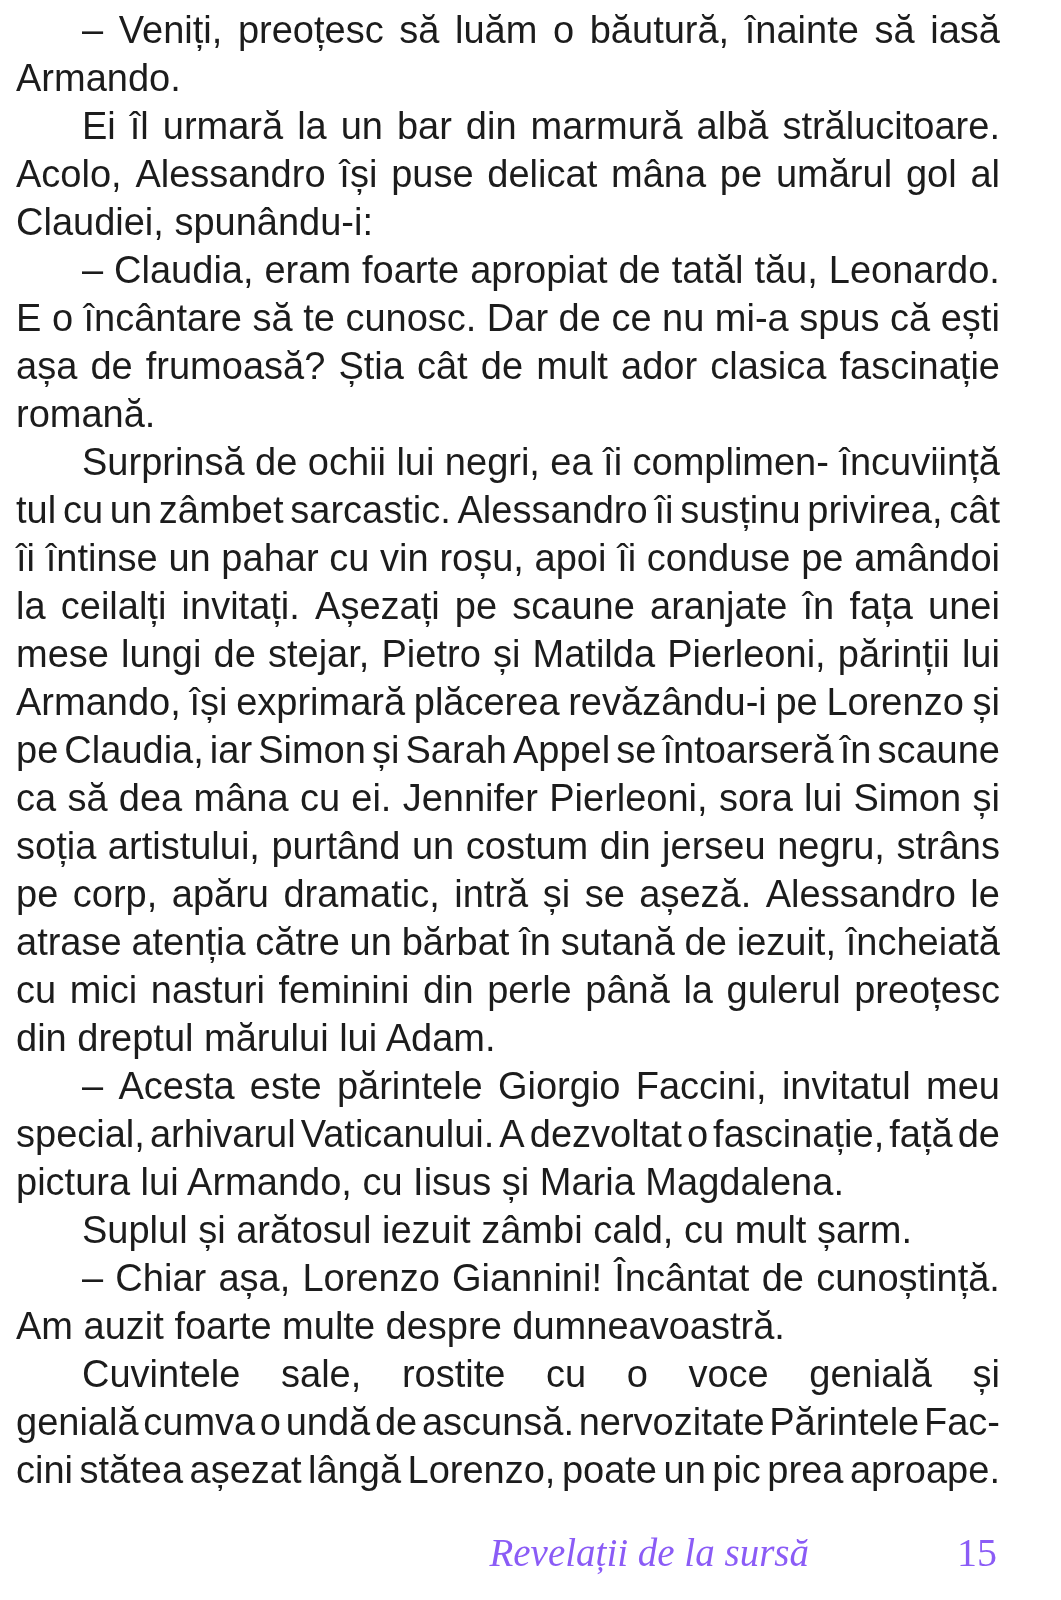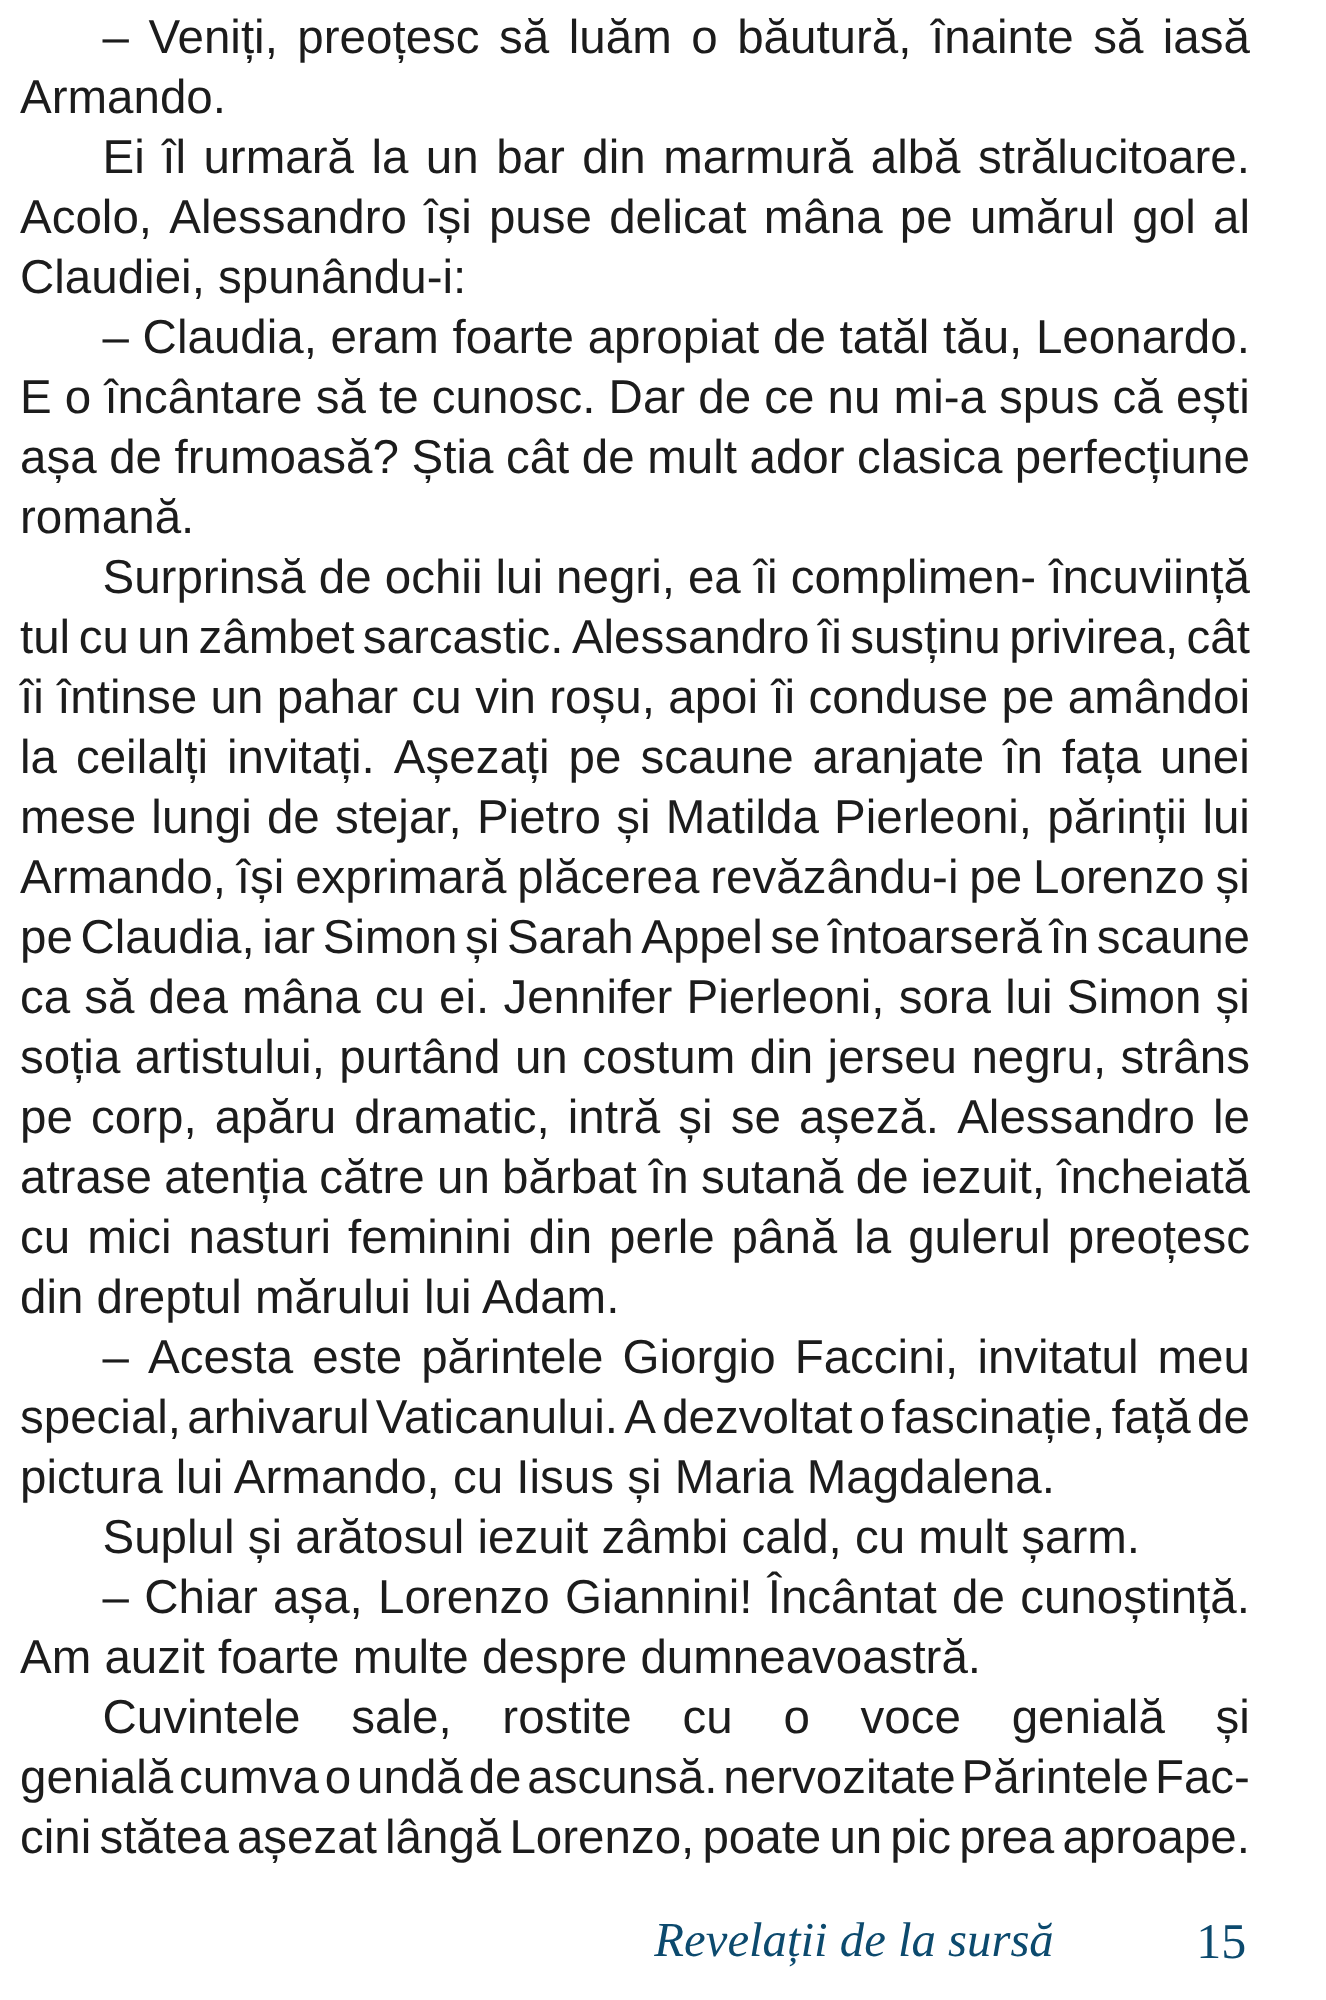--- a/index.html
+++ b/index.html
@@ -30,22 +30,22 @@
     justify-content: space-between;
   }
   .line.fill span { flex: 0 0 auto; }
   .line.indent { padding-left: 66px; }
   .footer {
     position: absolute;
     top: 1526px;
     right: 64px;
     display: flex;
     align-items: flex-end;
-    gap: 74px;
-    color: #0c4a6e;
+    gap: 108px;
+    color: #8b5cf6;
   }
   .footer-title {
     font-family: "Liberation Serif", serif;
     font-style: italic;
     font-size: 39px;
     line-height: 54px;
   }
   .footer-page {
     font-family: "Liberation Serif", serif;
     font-size: 40px;
@@ -126,21 +126,21 @@
       <div class="line fill">
         <span>așa</span>
         <span>de</span>
         <span>frumoasă?</span>
         <span>Știa</span>
         <span>cât</span>
         <span>de</span>
         <span>mult</span>
         <span>ador</span>
         <span>clasica</span>
-        <span>perfecțiune</span>
+        <span>fascinație</span>
       </div>
       <div class="line">romană.</div>
       <div class="line fill indent">
         <span>Surprinsă</span>
         <span>de</span>
         <span>ochii</span>
         <span>lui</span>
         <span>negri,</span>
         <span>ea</span>
         <span>îi</span>

